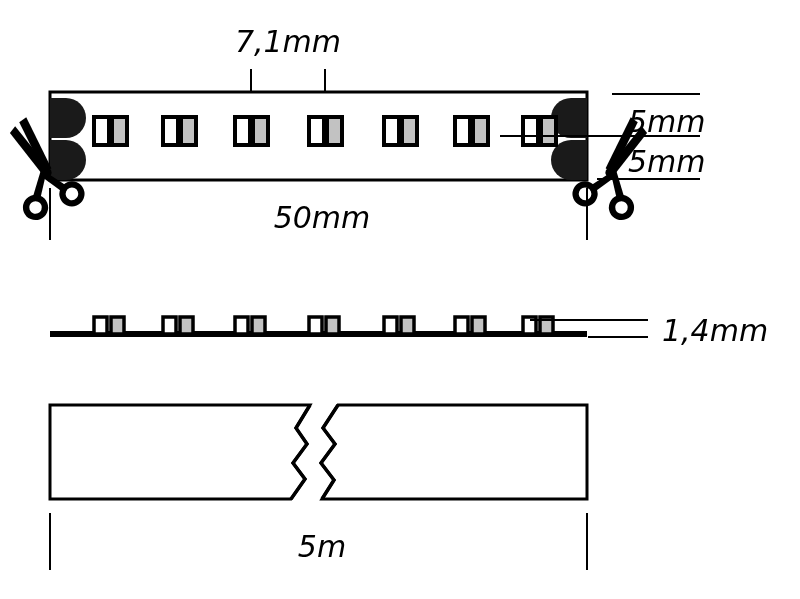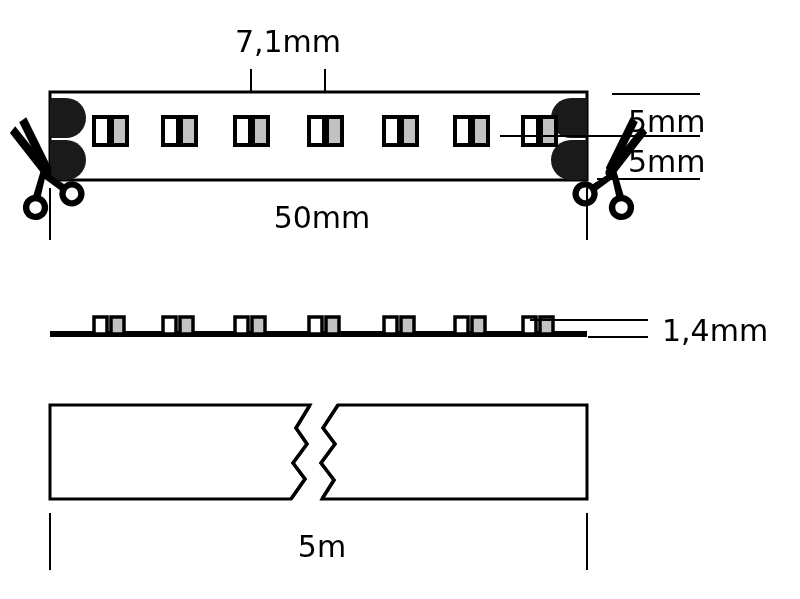--- a/index.html
+++ b/index.html
@@ -12,20 +12,21 @@
     width: 800px;
     height: 599px;
     overflow: hidden;
     font-family: "DejaVu Sans", sans-serif;
   }
   #drawing-root {
     position: relative;
     width: 800px;
     height: 599px;
     background: #ffffff;
+    font-style: italic;
   }
   svg.diagram {
     display: block;
     width: 800px;
     height: 599px;
     background: #ffffff;
   }
   .dim-text {
     font-family: "DejaVu Sans", sans-serif;
     font-size: 30px;

